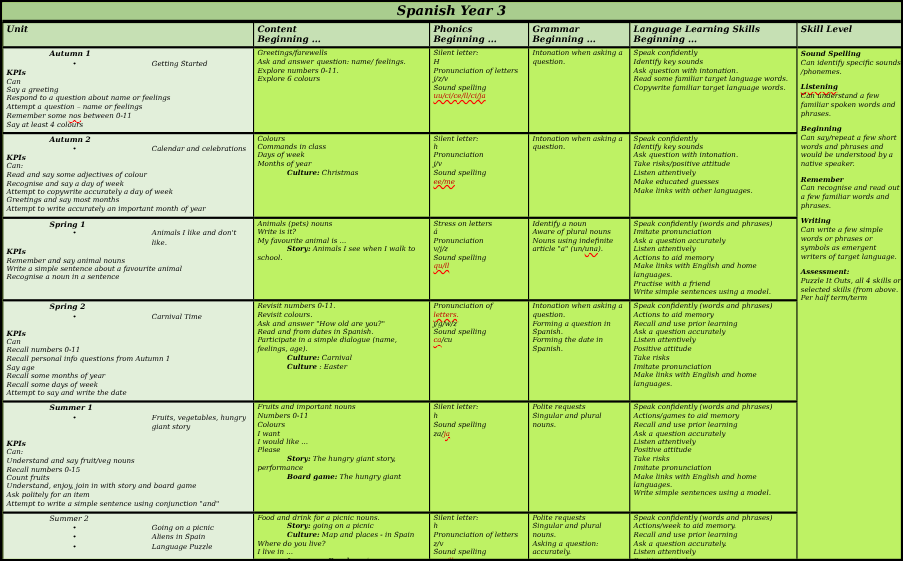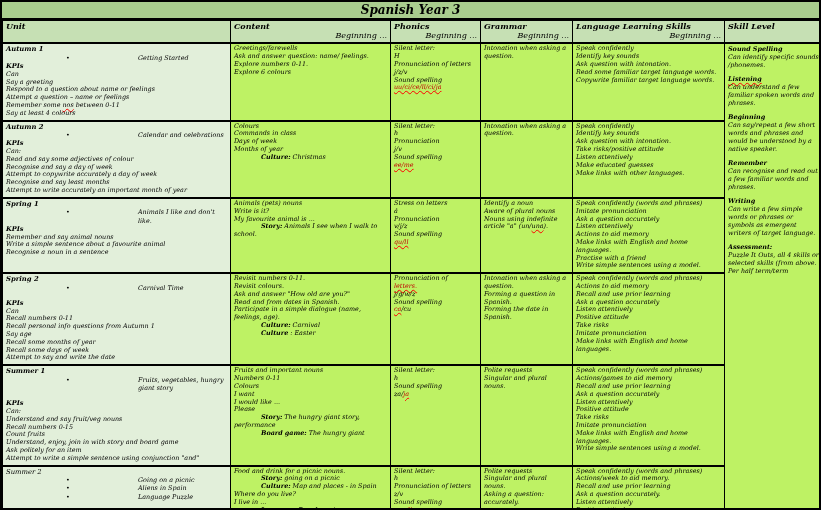--- a/index.html
+++ b/index.html
@@ -15,33 +15,33 @@
   table.curr{border-collapse:collapse;width:100%;table-layout:fixed;}
   th,td{border:1px solid #000;vertical-align:top;padding:1px 3px 2px 3px;box-sizing:border-box;}
   tr{page-break-inside:avoid;}
   thead th{
     background:#C6E0B4;text-align:left;font-size:8px;line-height:1.15;
     font-weight:bold;border-bottom:2px solid #000;
   }
   tbody td{border-top:2px solid #000;}
   td.unit-col{background:#E2EFDA;}
   .ln{font-size:6.4px;line-height:1.22;word-wrap:break-word;}
-  .term{font-weight:bold;font-size:6.8px;line-height:1.25;}
+  .term{font-weight:bold;font-size:6.8px;line-height:1.25;margin-left:39px;}
   .term.plain{font-weight:normal;}
   .topic{display:flex;padding-left:60px;font-size:6.4px;line-height:1.3;}
   .topic .dot{width:72px;flex:none;}
   .kpis-label{font-weight:bold;font-size:6.6px;line-height:1.3;}
   .gap{height:7px;}
   b{font-weight:bold;margin-left:27px;}
   .wavy-red{text-decoration:underline wavy #FF0000;text-decoration-thickness:1px;text-underline-offset:1px;}
   .ink-red{color:#C00000;}
   .skill-sec{margin-bottom:6px;}
   .sk-h{font-weight:bold;font-size:6.4px;line-height:1.25;}
   .sk-t{font-size:6.4px;line-height:1.25;}
-  .hdr-sub{font-weight:normal;text-align:right;}
+  .hdr-sub{font-weight:bold;}
 </style>
 </head>
 <body>
 
 <div class="page">
   <div class="title-bar">Spanish Year 3</div>
   <table class="curr">
     <colgroup>
       <col style="width:228px">
         <col style="width:160px">
@@ -148,21 +148,21 @@
             <div class="term">Autumn 2</div>
             <div class="topic">
               <span class="dot">•</span>
               <span class="tx">Calendar and celebrations</span>
             </div>
             <div class="kpis-label">KPIs</div>
             <div class="ln">Can:</div>
             <div class="ln">Read and say some adjectives of colour</div>
             <div class="ln">Recognise and say a day of week</div>
             <div class="ln">Attempt to copywrite accurately a  day of week</div>
-            <div class="ln">Recognise and say least months</div>
+            <div class="ln">Greetings and say most months</div>
             <div class="ln">Attempt to write accurately an important month of year</div>
           </td>
           <td>
             <div class="ln">Colours</div>
             <div class="ln">Commands in class</div>
             <div class="ln">Days of week</div>
             <div class="ln">Months of year</div>
             <div class="ln"><b>Culture:</b><span> Christmas</span></div>
           </td>
           <td>

